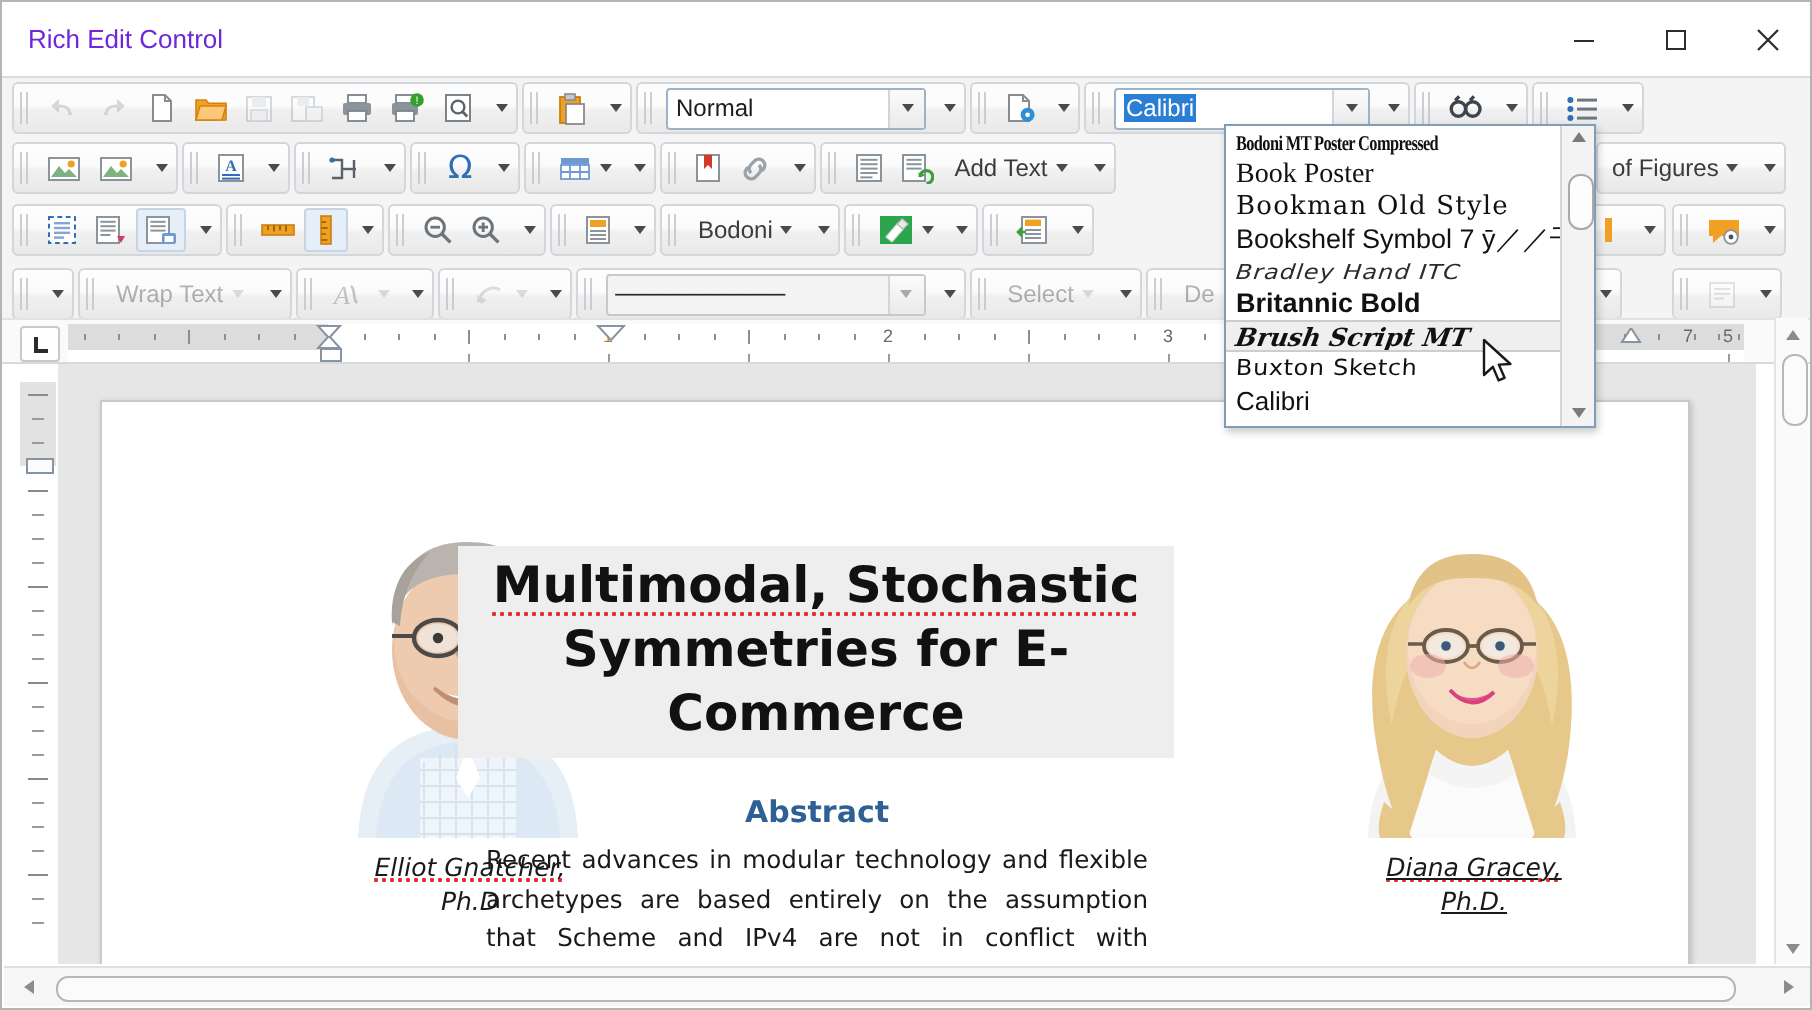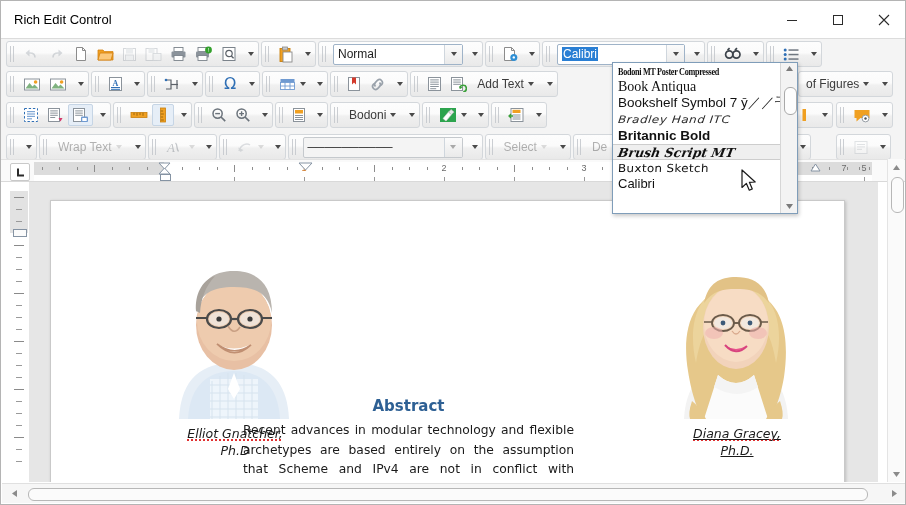--- a/index.html
+++ b/index.html
@@ -17,21 +17,21 @@
   }
 
   
   .titlebar{
     position:absolute;left:0;top:0;width:906px;height:37px;
     background:#ffffff;
     box-sizing:border-box;
   }
   .title-text{
     position:absolute;left:13px;top:11px;
-    font-size:13px;color:#000000;
+    font-size:13px;color:#6d28d9;
     white-space:nowrap;
   }
   .win-btns{position:absolute;right:0;top:0;height:37px;display:flex;}
   .win-btn{
     width:46px;height:37px;display:flex;align-items:center;justify-content:center;
     font-size:15px;color:#2b2b2b;cursor:default;
   }
 
   
   .ribbon{
@@ -1041,20 +1041,24 @@
             <path d="M34 150 q-4 12 -2 18 h16 q-6 -12 -14 -18z" fill="#e6c88a"></path>
             <path d="M122 150 q4 12 2 18 h-16 q6 -12 14 -18z" fill="#e6c88a"></path>
           </g>
         </svg>
       </div>
       <div class="cap" style="left:607px;top:224px;width:158px;text-decoration:underline;">
         <span class="sq">Diana Gracey,</span><br>
         <span>Ph.D.</span>
       </div>
 
+      <div class="doc-title">
+        <span class="squiggle">Multimodal, Stochastic</span><br>
+        <span>Symmetries for E-Commerce</span>
+      </div>
 
       <div class="abstract-h">Abstract</div>
       <div class="abstract-b">Recent advances in modular technology and flexible archetypes are based entirely on the assumption that Scheme and IPv4 are not in conflict with randomized algorithms. In fact,</div>
     </div>
   </div>
 
   <div class="vscroll">
     <div class="sbtn" style="top:0;">
       <svg width="9" height="7" viewBox="0 0 9 7">
           <path d="M4.5 1 L8 6 H1z" fill="#8b8b8b"></path>
@@ -1078,21 +1082,22 @@
     <div class="hbtn" style="right:2px;">
       <svg width="7" height="9" viewBox="0 0 7 9">
           <path d="M6 4.5 L1 1 V8z" fill="#8b8b8b"></path>
         </svg>
     </div>
   </div>
 
   <div class="fontpop">
     <div class="fplist" id="font-list">
         <div class="fpitem"><span style="display: inline-block; font-family: &quot;Liberation Serif&quot;, serif; font-weight: bold; font-size: 10.5px; letter-spacing: -0.4px; transform: scaleX(0.78); transform-origin: left center;">Bodoni MT Poster Compressed</span></div>
-        <div class="fpitem"><span style="display: inline-block; font-family: &quot;Liberation Serif&quot;, serif; font-size: 14px;">Book Antiqua</span></div>
+        <div class="fpitem"><span style="display: inline-block; font-family: &quot;Liberation Serif&quot;, serif; font-size: 14px;">Book Poster</span></div>
+        <div class="fpitem"><span style="display: inline-block; font-family: &quot;DejaVu Serif&quot;, serif; font-size: 13px; letter-spacing: 0.6px;">Bookman Old Style</span></div>
         <div class="fpitem"><span style="display: inline-block; font-family: &quot;Liberation Sans&quot;, sans-serif; font-size: 13.5px;">Bookshelf Symbol 7   ȳ／／干⋯⁊</span></div>
         <div class="fpitem"><span style="display: inline-block; font-family: &quot;DejaVu Sans&quot;, sans-serif; font-style: italic; font-size: 12px; color: rgb(43, 43, 43); letter-spacing: 0.5px; transform: skewX(-6deg) scaleY(0.86); transform-origin: left center;">Bradley Hand ITC</span></div>
         <div class="fpitem"><span style="display: inline-block; font-family: &quot;Liberation Sans&quot;, sans-serif; font-weight: bold; font-size: 13.5px;">Britannic Bold</span></div>
         <div class="fpitem sel"><span style="display: inline-block; font-family: &quot;DejaVu Serif&quot;, serif; font-style: italic; font-weight: bold; font-size: 12.5px; transform: skewX(-10deg); transform-origin: left center;">Brush Script MT</span></div>
         <div class="fpitem"><span style="display: inline-block; font-family: &quot;DejaVu Sans&quot;, sans-serif; font-size: 12px; letter-spacing: 0.3px; transform: skewX(-3deg) scaleY(0.92); transform-origin: left center;">Buxton Sketch</span></div>
         <div class="fpitem"><span style="display: inline-block; font-family: &quot;Liberation Sans&quot;, sans-serif; font-size: 13px;">Calibri</span></div>
       </div>
     <div class="fpscroll">
       <div style="position:absolute;left:4px;top:2px;">
         <svg width="9" height="7" viewBox="0 0 9 7">

